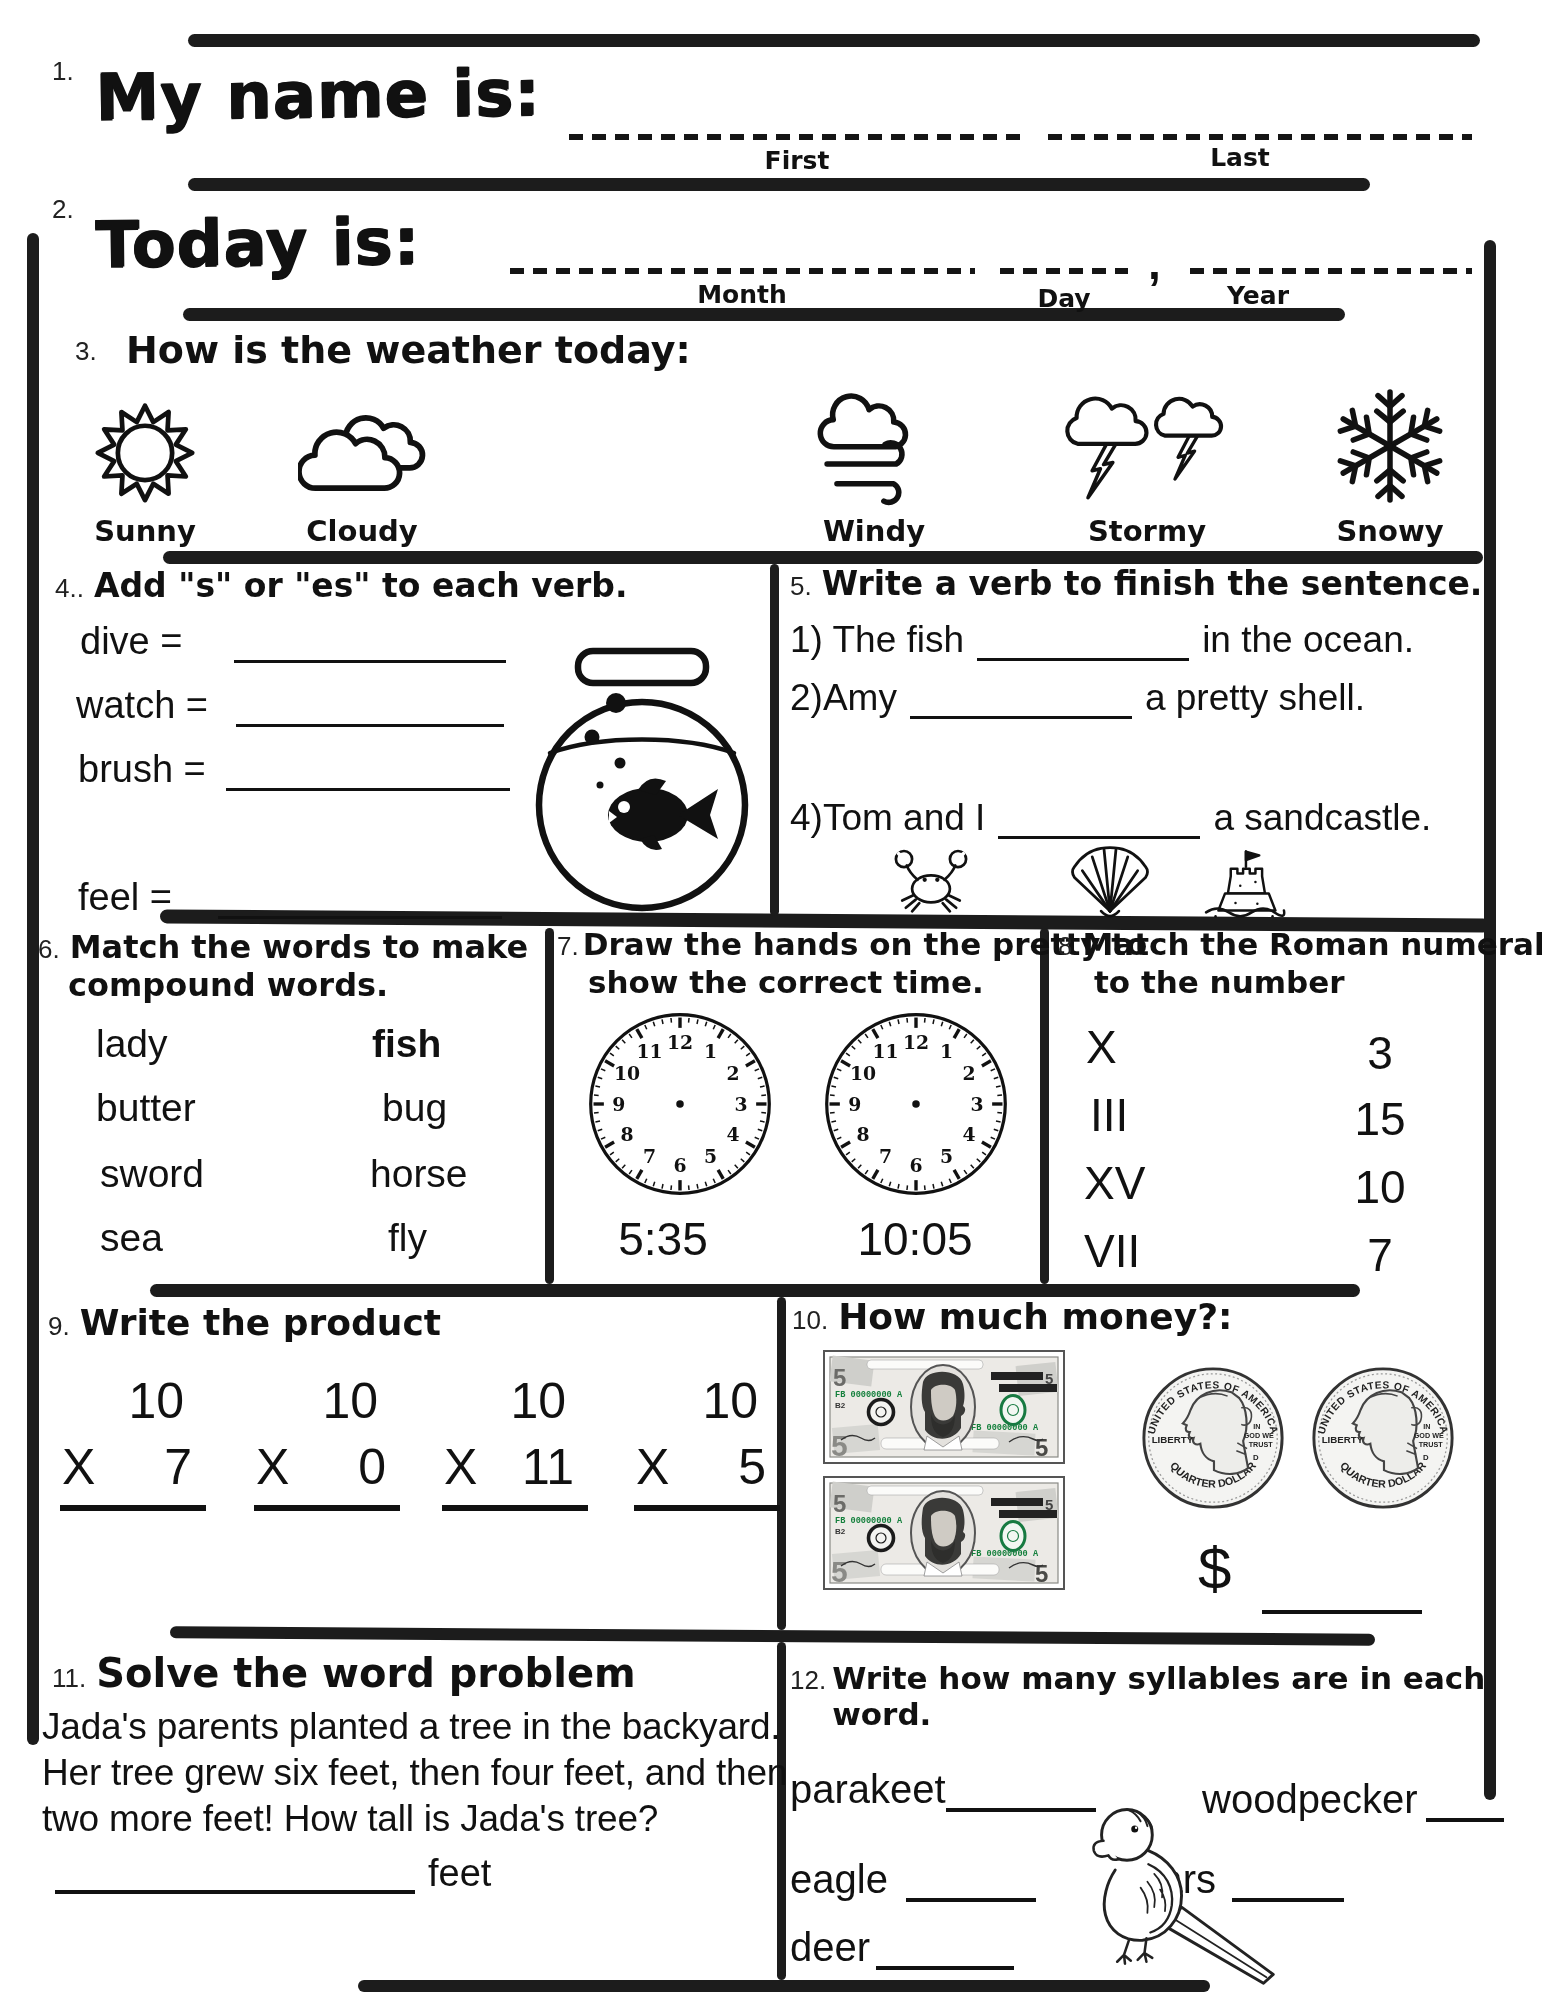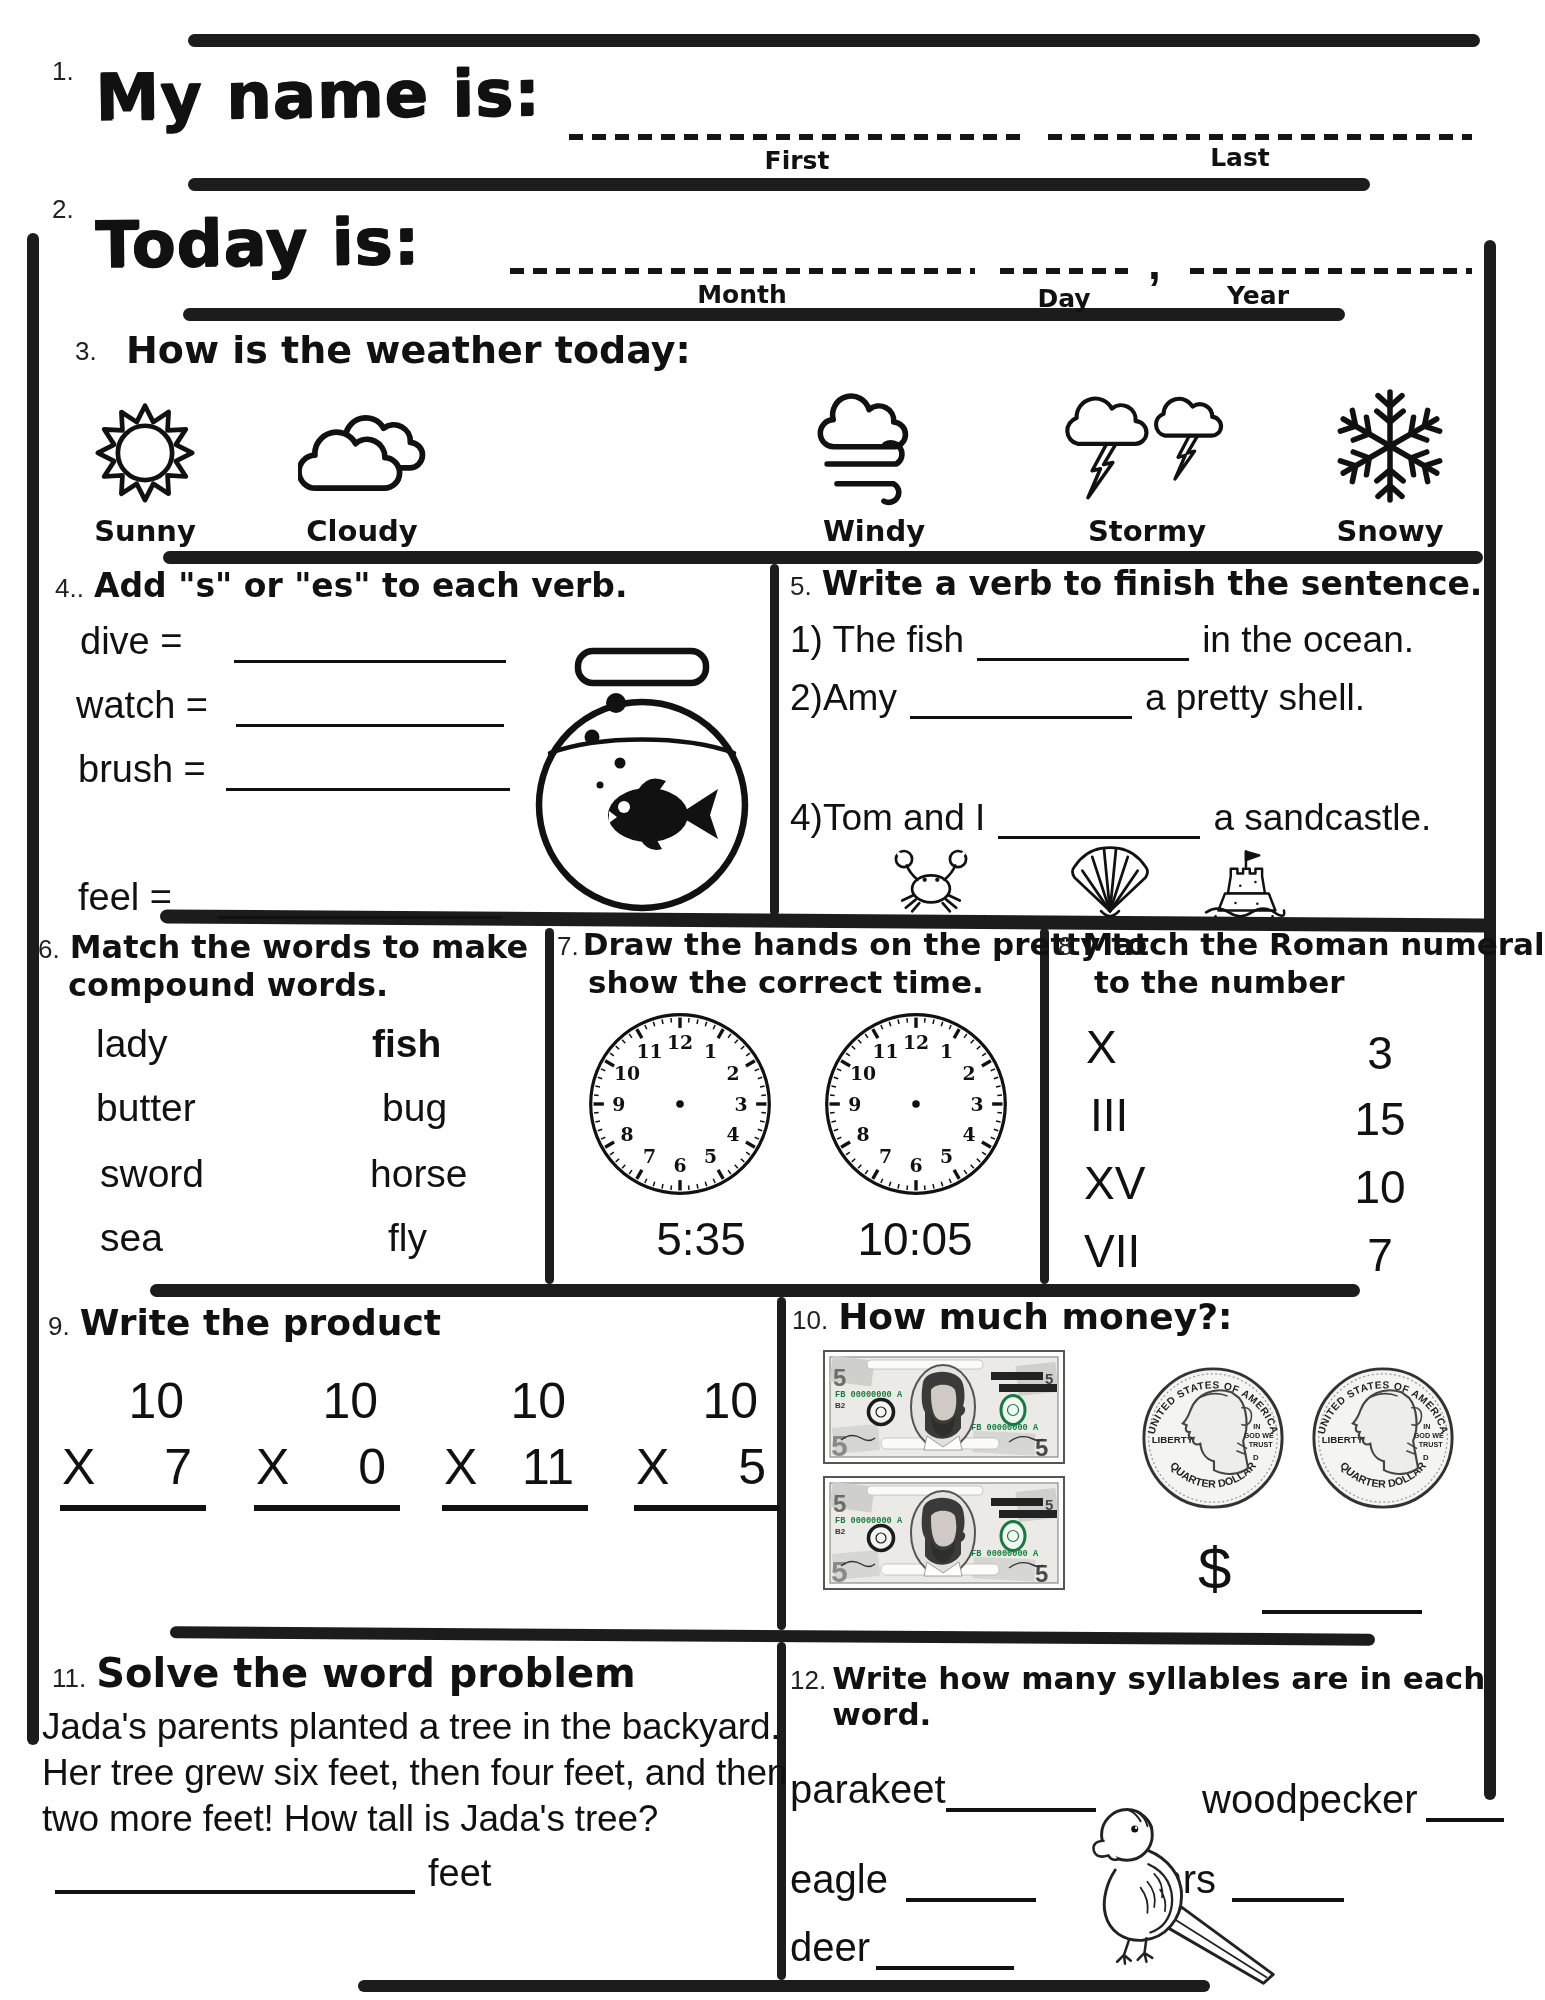--- a/index.html
+++ b/index.html
@@ -415,21 +415,21 @@
         <text x="165" y="107" text-anchor="middle" class="clocknum">3</text>
         <text x="156.29165124598853" y="139.5" text-anchor="middle" class="clocknum">4</text>
         <text x="132.5" y="163.29165124598853" text-anchor="middle" class="clocknum">5</text>
         <text x="100.00000000000001" y="172" text-anchor="middle" class="clocknum">6</text>
         <text x="67.5" y="163.2916512459885" text-anchor="middle" class="clocknum">7</text>
         <text x="43.7083487540115" y="139.50000000000003" text-anchor="middle" class="clocknum">8</text>
         <text x="35" y="107.00000000000001" text-anchor="middle" class="clocknum">9</text>
         <text x="43.70834875401149" y="74.5" text-anchor="middle" class="clocknum">10</text>
         <text x="67.49999999999997" y="50.7083487540115" text-anchor="middle" class="clocknum">11</text>
       </svg></span>
-  <div class="ctime" style="left:608px;top:1212px;">5:35</div>
+  <div class="ctime" style="left:570px;top:1212px;">5:35</div>
   <div class="ctime" style="left:822px;top:1212px;">10:05</div>
 
   <div class="stitle" style="left:1058px;top:926px;">
     <span class="secnum">8</span>
     <span class="t hand" style="font-size:31px;">Match the Roman numeral</span>
   </div>
   <div class="hand" style="position:absolute;left:1094px;top:964px;font-size:31px;">to the number</div>
   <div class="rn" style="left:1086px;top:1020px;">X</div>
   <div class="rn" style="left:1090px;top:1088px;">III</div>
   <div class="rn" style="left:1084px;top:1156px;">XV</div>

